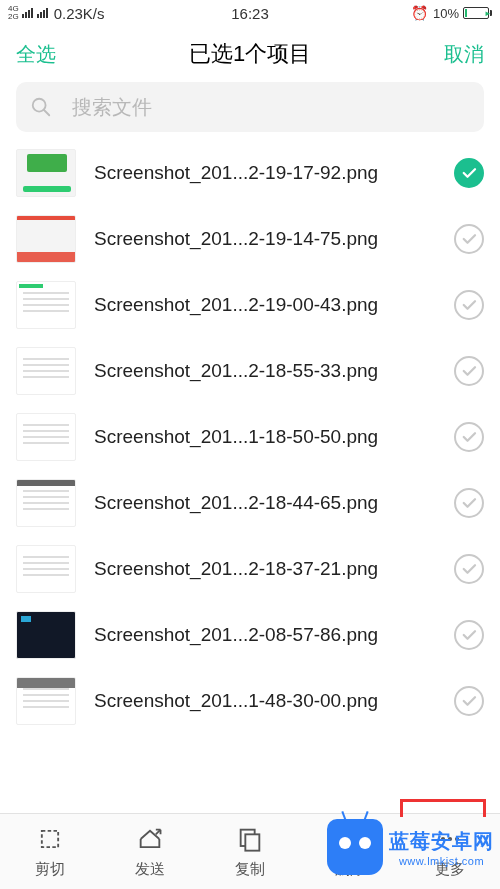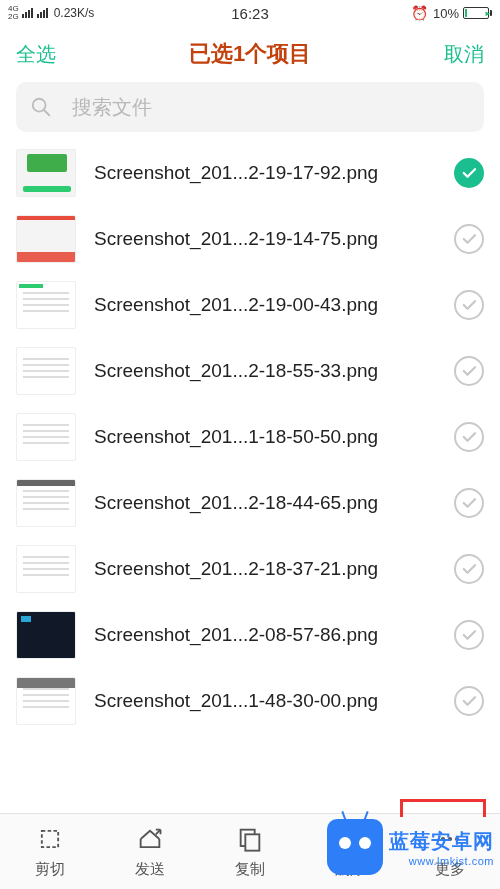--- a/index.html
+++ b/index.html
@@ -10,34 +10,34 @@
   .status-bar { height: 26px; display: flex; align-items: center; justify-content: space-between; padding: 0 8px; font-size: 13px; color: #333; }
   .status-left { display: flex; align-items: center; gap: 2px; }
   .status-right { display: flex; align-items: center; gap: 4px; }
   .sig-label { font-size: 8px; line-height: 8px; }
   .sig-bars { display: inline-flex; align-items: flex-end; gap: 1px; margin-left: 1px; }
   .sig-bars span { width: 2px; background: #333; }
   .sig-bars span:nth-child(1){height:4px}
   .sig-bars span:nth-child(2){height:6px}
   .sig-bars span:nth-child(3){height:8px}
   .sig-bars span:nth-child(4){height:10px}
-  .speed { font-size: 12px; margin-left: 4px; }
+  .speed { font-size: 15px; margin-left: 4px; }
   .clock { font-size: 15px; position: absolute; left: 50%; transform: translateX(-50%); }
   .alarm { font-size: 14px; }
   .batt { display: inline-flex; align-items: center; }
   .batt-body { width: 26px; height: 12px; border: 1px solid #333; border-radius: 2px; position: relative; }
   .batt-fill { position: absolute; left: 1px; top: 1px; bottom: 1px; width: 10%; background: #22b96f; }
   .batt-cap { width: 2px; height: 6px; background: #333; margin-left: 1px; border-radius: 0 1px 1px 0; }
   .batt-arrow { position: absolute; right: -2px; top: 50%; transform: translateY(-50%); font-size: 9px; color: #22b96f; }
 
   
   .nav-bar { height: 56px; display: flex; align-items: center; justify-content: space-between; padding: 0 16px; }
   .nav-side { font-size: 20px; color: #1bbf8f; min-width: 56px; }
   .nav-side.right { text-align: right; }
-  .nav-title { font-size: 22px; color: #c2410c; font-weight: 700; }
+  .nav-title { font-size: 22px; color: #000000; font-weight: 400; }
 
   
   .search-wrap { padding: 0 16px 8px 16px; }
   .search-box { background: #f3f3f3; border-radius: 10px; height: 50px; display: flex; align-items: center; padding: 0 14px; gap: 20px; }
   .search-box input { flex: 1; border: none; background: transparent; font-size: 20px; color: #555; outline: none; }
   .search-box input::placeholder { color: #b8b8b8; }
   .search-icon svg { width: 22px; height: 22px; display: block; }
 
   
   .file-list { flex: 1; overflow: hidden; }
@@ -71,21 +71,21 @@
 
   
   .watermark { position: absolute; right: 6px; bottom: 14px; display: flex; align-items: center; gap: 6px; pointer-events: none; }
   .wm-robot { width: 56px; height: 56px; background: #2d7ef7; border-radius: 10px 10px 14px 14px; position: relative; }
   .wm-robot::before, .wm-robot::after { content: ""; position: absolute; top: 18px; width: 12px; height: 12px; background: #fff; border-radius: 50%; }
   .wm-robot::before { left: 12px; }
   .wm-robot::after { right: 12px; }
   .wm-ant { position: absolute; top: -8px; width: 2px; height: 10px; background: #2d7ef7; }
   .wm-ant.l { left: 16px; transform: rotate(-20deg); }
   .wm-ant.r { right: 16px; transform: rotate(20deg); }
-  .wm-text { text-align: right; }
+  .wm-text { text-align: center; }
   .wm-line1 { font-size: 20px; font-weight: 700; color: #2d7ef7; letter-spacing: 1px; }
   .wm-line2 { font-size: 11px; color: #2d7ef7; letter-spacing: .5px; }
 
   .red-box { position: absolute; right: 14px; bottom: 72px; width: 86px; height: 18px; border: 3px solid #e33; border-bottom: none; pointer-events: none; }
 </style>
 </head>
 <body>
 
 <div class="screen">
 

